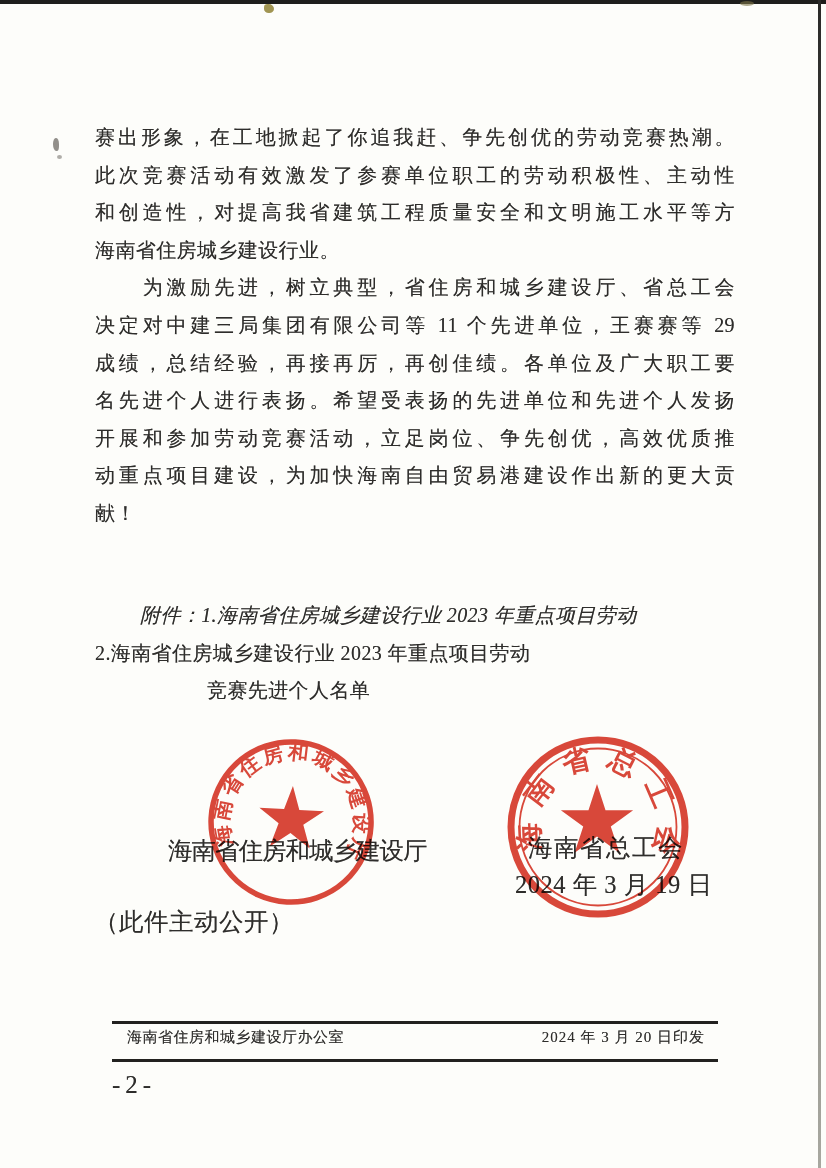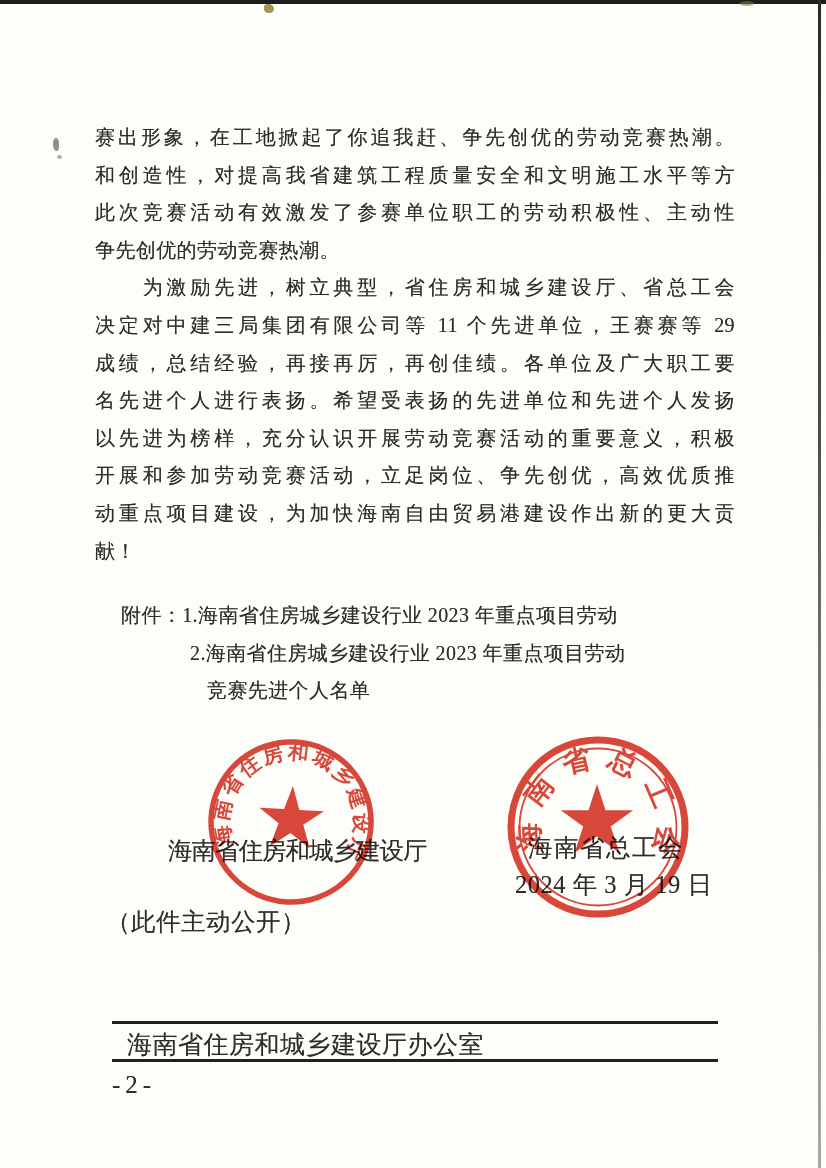--- a/index.html
+++ b/index.html
@@ -25,67 +25,66 @@
   .textblock > div.j { text-align:justify; text-align-last:justify; }
   #mainText { top:119px; }
   #attachText { top:597px; }
 
   
   .sig { position:absolute; white-space:nowrap; font-size:24.5px; letter-spacing:-1px;
     text-shadow:0 0 .4px rgba(40,40,40,.5); }
   #sigDept   { left:168px; top:834px; }
   #sigUnion  { left:528px; top:831px; letter-spacing:1.5px; }
   #sigDate   { left:515px; top:868px; letter-spacing:.5px; }
-  #openNote  { left:94px;  top:905px; letter-spacing:.5px;margin-left:12px; }
+  #openNote  { left:94px;  top:905px; letter-spacing:.5px; }
 
   
   .seal { position:absolute; mix-blend-mode:multiply; opacity:.9; }
   #sealLeft  { left:196px; top:728px; transform:rotate(3deg); }
   #sealRight { left:500px; top:729px; }
 
   
   .rule { position:absolute; left:112px; width:606px; height:2.6px; background:#22211f; }
   #rule1 { top:1021px; } #rule2 { top:1059px; }
-  .footer-text { position:absolute; top:1028px; font-size:25px; white-space:nowrap;
+  .footer-text { position:absolute; top:1028px; font-size:15px; white-space:nowrap;
     text-shadow:0 0 .4px rgba(40,40,40,.5); }
   #footerOffice { left:127px; letter-spacing:.5px; }
   #footerPrint  { right:121px; letter-spacing:1px; }
   #pageNum { position:absolute; left:112px; top:1071px; font-size:25px; letter-spacing:5px;
     text-shadow:0 0 .4px rgba(40,40,40,.5); }
 </style>
 </head>
 <body>
 
 <div class="page">
 
   <div class="edge-top"></div>
   <div class="edge-right"></div>
   <div class="speck1"></div>
   <div class="speck2"></div>
   <div class="speck3"></div>
   <div class="speck4"></div>
 
   <div id="mainText" class="textblock">
       <div class="j">赛出形象，在工地掀起了你追我赶、争先创优的劳动竞赛热潮。</div>
+      <div class="j">此次竞赛活动有效激发了参赛单位职工的劳动积极性、主动性</div>
       <div class="j">和创造性，对提高我省建筑工程质量安全和文明施工水平等方</div>
-      <div class="j">此次竞赛活动有效激发了参赛单位职工的劳动积极性、主动性</div>
-      <div>争先创优的劳动竞赛热潮。</div>
+      <div>海南省住房城乡建设行业。</div>
       <div class="j">　　为激励先进，树立典型，省住房和城乡建设厅、省总工会</div>
       <div class="j">决定对中建三局集团有限公司等 11 个先进单位，王赛赛等 29</div>
       <div class="j">成绩，总结经验，再接再厉，再创佳绩。各单位及广大职工要</div>
       <div class="j">名先进个人进行表扬。希望受表扬的先进单位和先进个人发扬</div>
-      <div class="j">以先进为榜样，充分认识开展劳动竞赛活动的重要意义，积极</div>
       <div class="j">开展和参加劳动竞赛活动，立足岗位、争先创优，高效优质推</div>
       <div class="j">动重点项目建设，为加快海南自由贸易港建设作出新的更大贡</div>
       <div>献！</div>
     </div>
 
   <div id="attachText" class="textblock">
-      <div style="margin-left: 26px;">附件：1.海南省住房城乡建设行业 2023 年重点项目劳动</div>
-      <div style="margin-left: 95px;">2.海南省住房城乡建设行业 2023 年重点项目劳动</div>
+      <div style="margin-left: 45px; font-style: italic;">附件：1.海南省住房城乡建设行业 2023 年重点项目劳动</div>
+      <div style="">2.海南省住房城乡建设行业 2023 年重点项目劳动</div>
       <div style="margin-left: 112px;">竞赛先进个人名单</div>
     </div>
 
   <div id="sigDept" class="sig">海南省住房和城乡建设厅</div>
   <div id="sigUnion" class="sig">海南省总工会</div>
   <div id="sigDate" class="sig">2024 年 3 月 19 日</div>
   <div id="openNote" class="sig">（此件主动公开）</div>
 
   <svg id="sealLeft" class="seal" width="190" height="190" viewBox="0 0 190 190">
     <defs>
@@ -105,17 +104,18 @@
     <circle cx="98" cy="98" r="87" fill="none" stroke="#d63425" stroke-width="7"></circle>
     <circle cx="98" cy="98" r="78.5" fill="none" stroke="#d63425" stroke-width="1.8"></circle>
     <polygon fill="#d63425" transform="translate(97,93)" points="0,-38 8.52,-11.73 36.14,-11.74 13.79,4.48 22.34,30.75 0,14.5 -22.34,30.75 -13.79,4.48 -36.14,-11.74 -8.52,-11.73"></polygon>
     <text font-size="28" font-weight="bold" fill="#d63425" letter-spacing="13.5" font-family="Liberation Serif, DejaVu Serif, serif">
       <textPath href="#arcR" startOffset="3">海南省总工会</textPath>
     </text>
   </svg>
 
   <div id="rule1" class="rule"></div>
   <div id="footerOffice" class="footer-text">海南省住房和城乡建设厅办公室</div>
+  <div id="footerPrint" class="footer-text">2024 年 3 月 20 日印发</div>
   <div id="rule2" class="rule"></div>
 
   <div id="pageNum">-2-</div>
 
 </div>
 
 </body></html>

